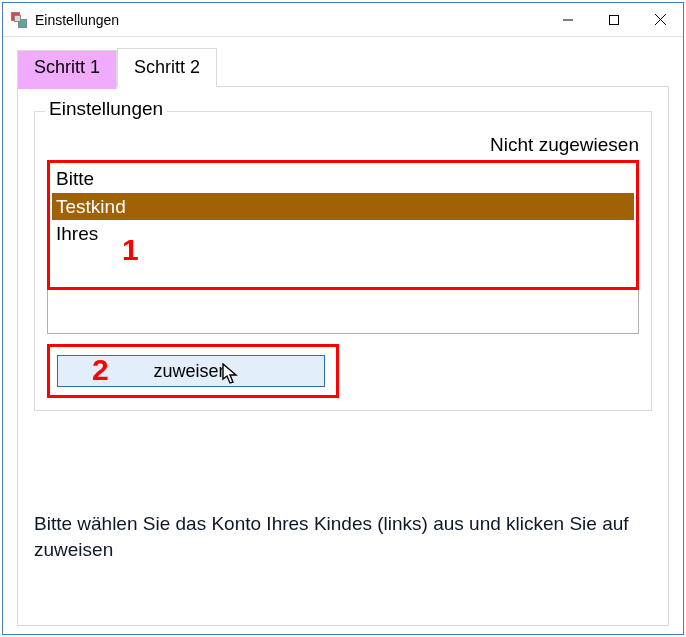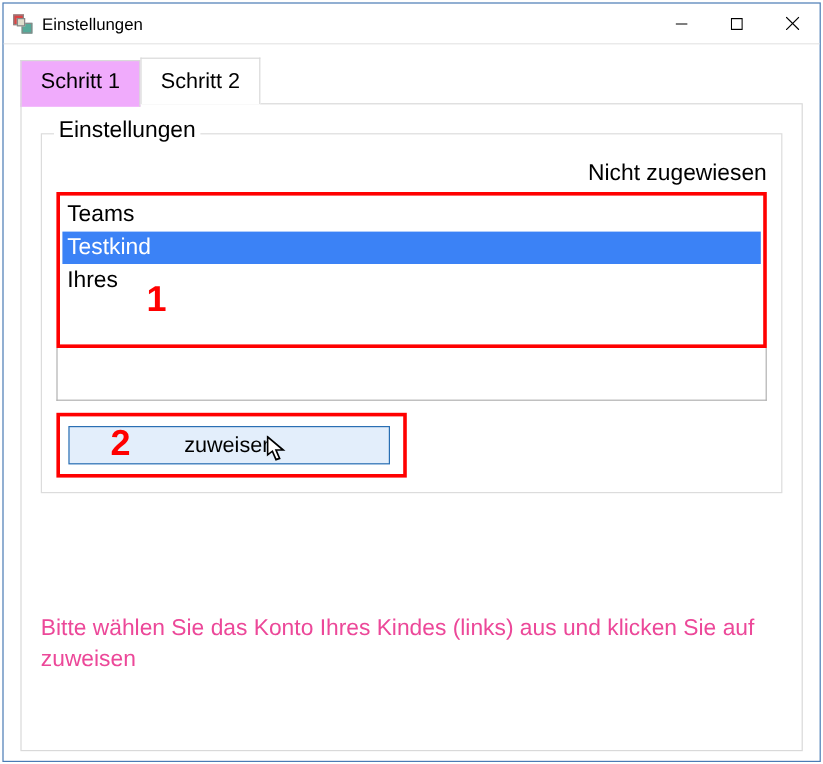--- a/index.html
+++ b/index.html
@@ -147,21 +147,21 @@
       background: #fff;
       font-size: 19px;
       line-height: 1.35;
       min-height: 120px;
     }
     .listbox-item {
       padding: 1px 4px;
       cursor: default;
     }
     .listbox-item.selected {
-      background: #3b82f6;
+      background: #a16207;
       color: #fff;
     }
     .annot-1 {
       position: absolute;
       left: 72px;
       top: 70px;
       color: #ff0000;
       font-size: 30px;
       font-weight: 600;
       pointer-events: none;
@@ -201,21 +201,21 @@
       pointer-events: none;
     }
     .cursor-icon {
       position: absolute;
       left: 172px;
       top: 16px;
       pointer-events: none;
     }
     .infotext {
       font-size: 19px;
-      color: #ec4899;
+      color: #0f172a;
       margin-top: 100px;
       line-height: 1.35;
     }
   </style>
 </head>
 <body>
 
 <div class="window">
   <div class="titlebar">
     <span class="titlebar-icon">
@@ -248,21 +248,21 @@
       <div class="tab active">Schritt 2</div>
     </div>
     <div class="tabpage">
 
       <div class="groupbox">
         <div class="groupbox-legend">Einstellungen</div>
         <div class="sublabel">Nicht zugewiesen</div>
 
         <div class="listbox-highlight">
           <div class="listbox">
-            <div class="listbox-item">Teams</div>
+            <div class="listbox-item">Bitte</div>
             <div class="listbox-item selected">Testkind</div>
             <div class="listbox-item">Ihres</div>
           </div>
           <div class="annot-1">1</div>
         </div>
         <div class="inner-panel"></div>
 
         <div class="assign-highlight">
           <div class="assign-btn">
             <span>zuweisen</span>

